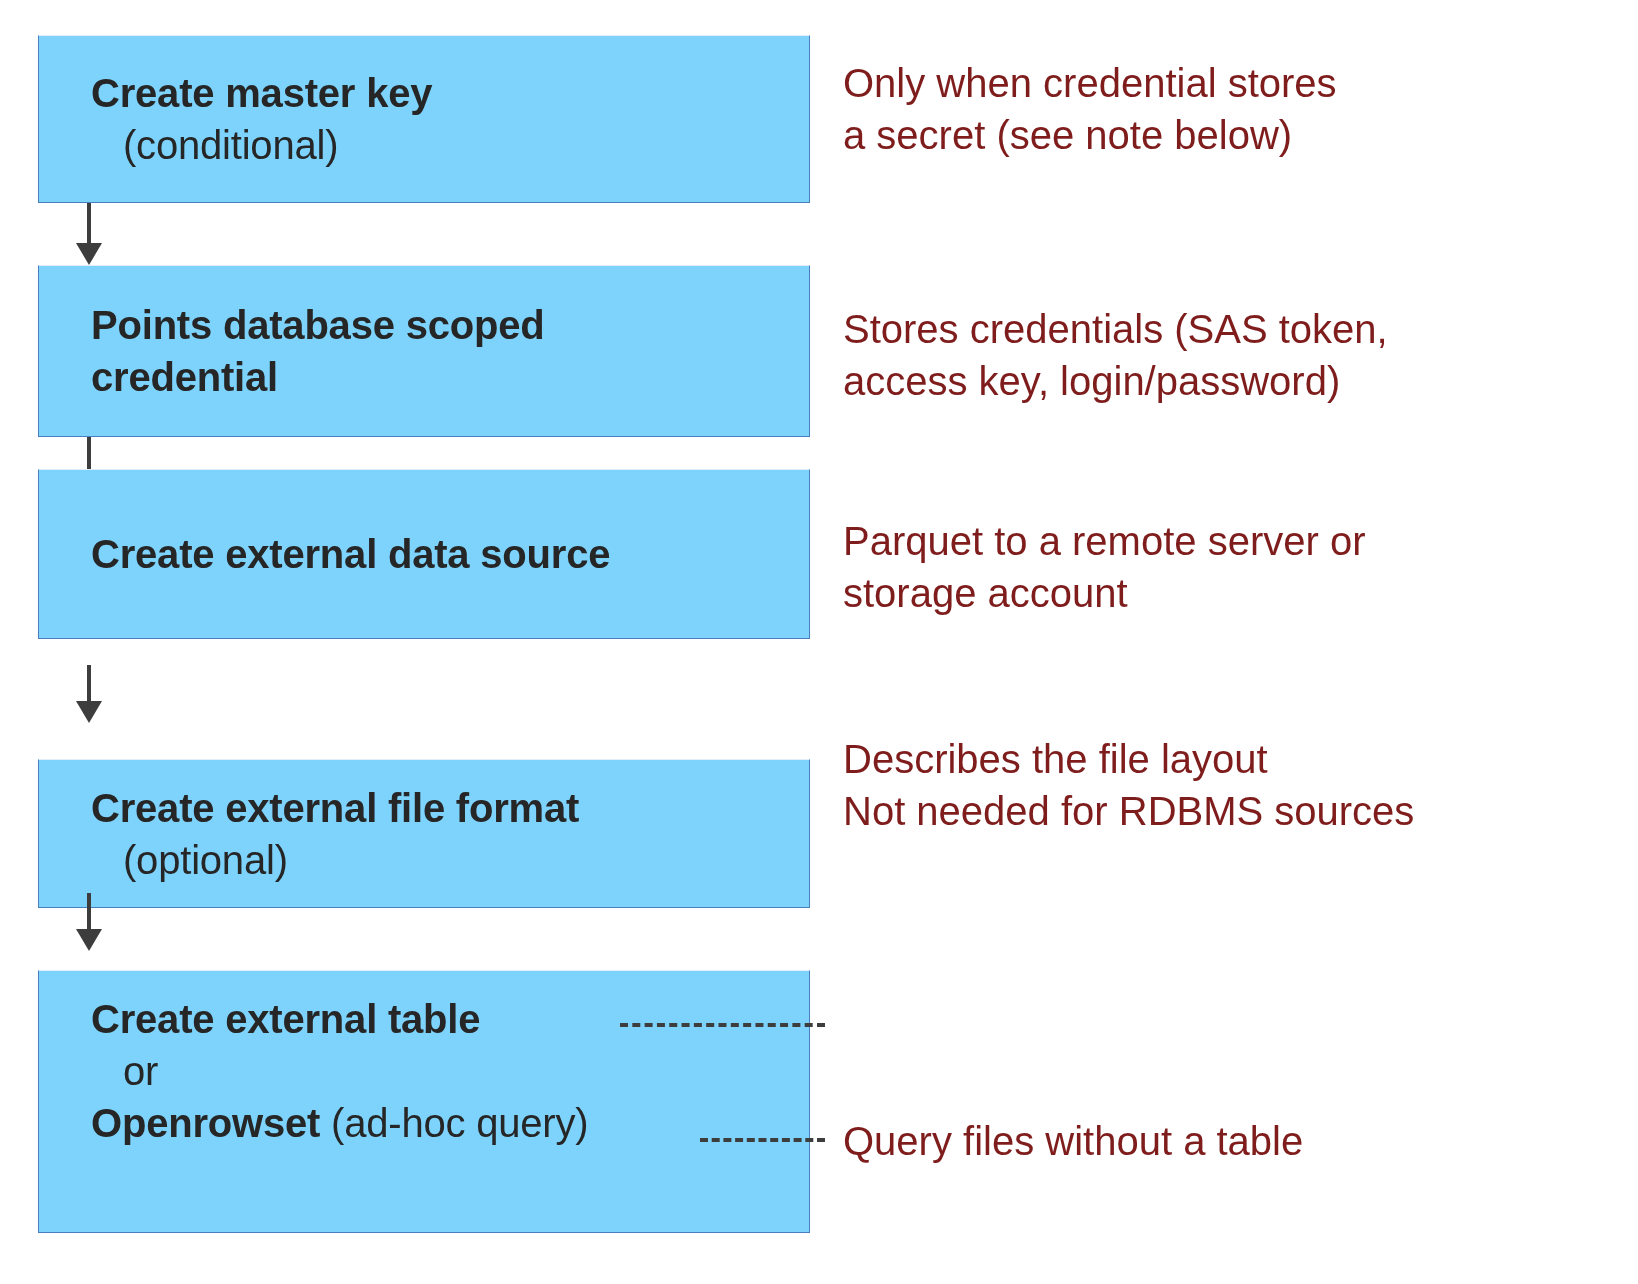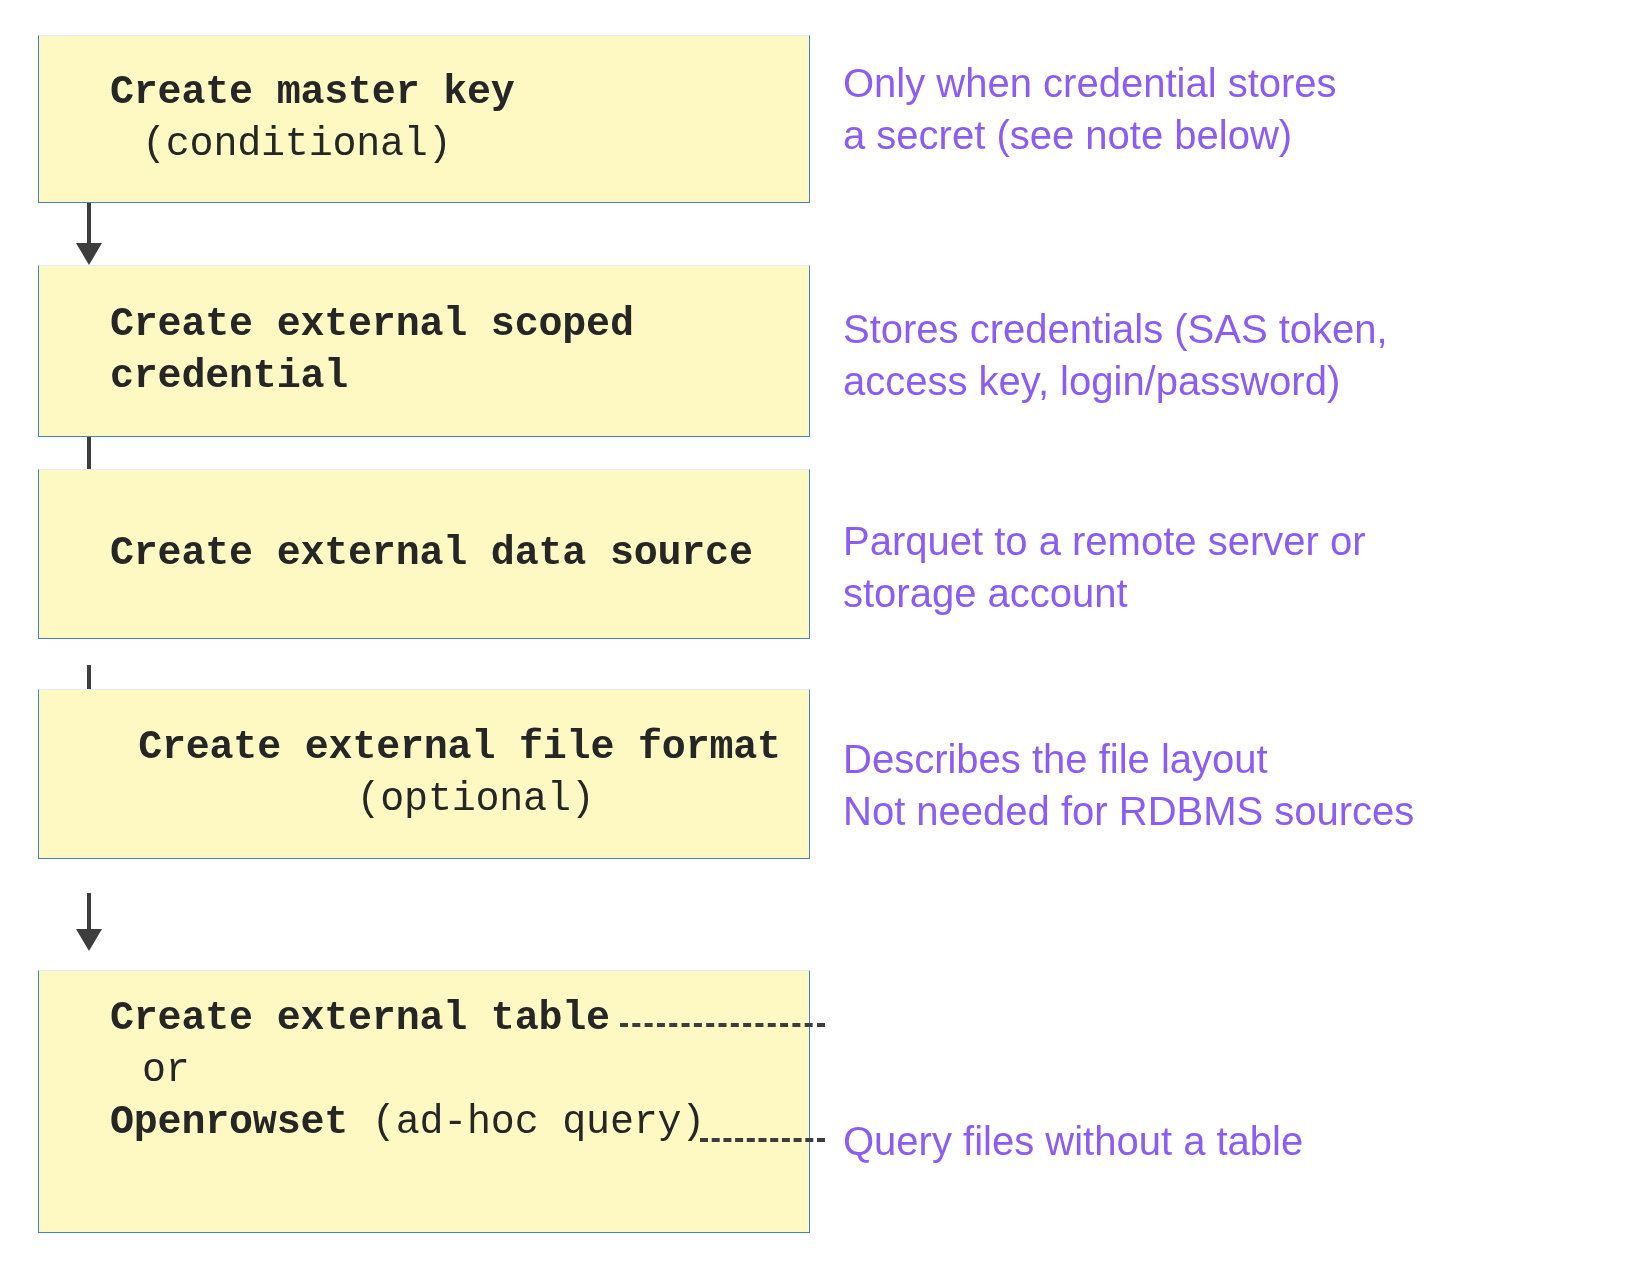--- a/index.html
+++ b/index.html
@@ -22,28 +22,27 @@
     position: relative;
     width: 1638px;
     height: 1284px;
   }
 
   
   .flow-box {
     position: absolute;
     left: 38px;
     width: 772px;
-    background: #fef9c3;
+    background: #7dd3fc;
     border: 1px solid #4a7fbd;
     border-top-color: #e2edfa;
     display: flex;
     flex-direction: column;
     justify-content: center;
-    padding: 0 0 0 71px;
-    font-family: Liberation Mono, monospace;
+    padding: 0 0 0 52px;
   }
   .flow-box.box-top { border-top-color: #e2edfa; }
 
   .box-line {
     font-size: 40px;
     line-height: 1.30;
     letter-spacing: -0.2px;
     white-space: nowrap;
   }
   .box-line.bold  { font-weight: bold; }
@@ -74,21 +73,21 @@
     margin-left: -6px;
   }
 
   
   .note {
     position: absolute;
     left: 843px;
     font-size: 40px;
     line-height: 1.30;
     font-weight: normal;
-    color: #8b5cf6;
+    color: #7f1d1d;
     white-space: nowrap;
   }
   .note .note-line { display: block; }
 
   
   .dash-leader {
     position: absolute;
     height: 0;
     border-top: 4px dashed #3d3d3d;
   }
@@ -107,21 +106,21 @@
     <span class="note-line">Only when credential stores</span>
     <span class="note-line">a secret (see note below)</span>
   </div>
 
   <div class="arrow" style="top:203px; height:62px;">
     <div class="shaft" style="height:40px;"></div>
     <div class="head"></div>
   </div>
 
   <div class="flow-box" style="top:265px; height:172px;">
-    <div class="box-line bold">Create external scoped</div>
+    <div class="box-line bold">Points database scoped</div>
     <div class="box-line bold">credential</div>
   </div>
 
   <div class="note" style="top:303px;">
     <span class="note-line">Stores credentials (SAS token,</span>
     <span class="note-line">access key, login/password)</span>
   </div>
 
   <div class="arrow" style="top:437px; height:58px;">
     <div class="shaft" style="height:36px;"></div>
@@ -135,21 +134,21 @@
   <div class="note" style="top:515px;">
     <span class="note-line">Parquet to a remote server or</span>
     <span class="note-line">storage account</span>
   </div>
 
   <div class="arrow" style="top:665px; height:58px;">
     <div class="shaft" style="height:36px;"></div>
     <div class="head"></div>
   </div>
 
-  <div class="flow-box" style="top:689px; height:170px;align-items:center;">
+  <div class="flow-box" style="top:759px; height:149px;">
     <div class="box-line bold">Create external file format</div>
     <div class="box-line plain">(optional)</div>
   </div>
 
   <div class="note" style="top:733px;">
     <span class="note-line">Describes the file layout</span>
     <span class="note-line">Not needed for RDBMS sources</span>
   </div>
 
   <div class="arrow" style="top:893px; height:58px;">

